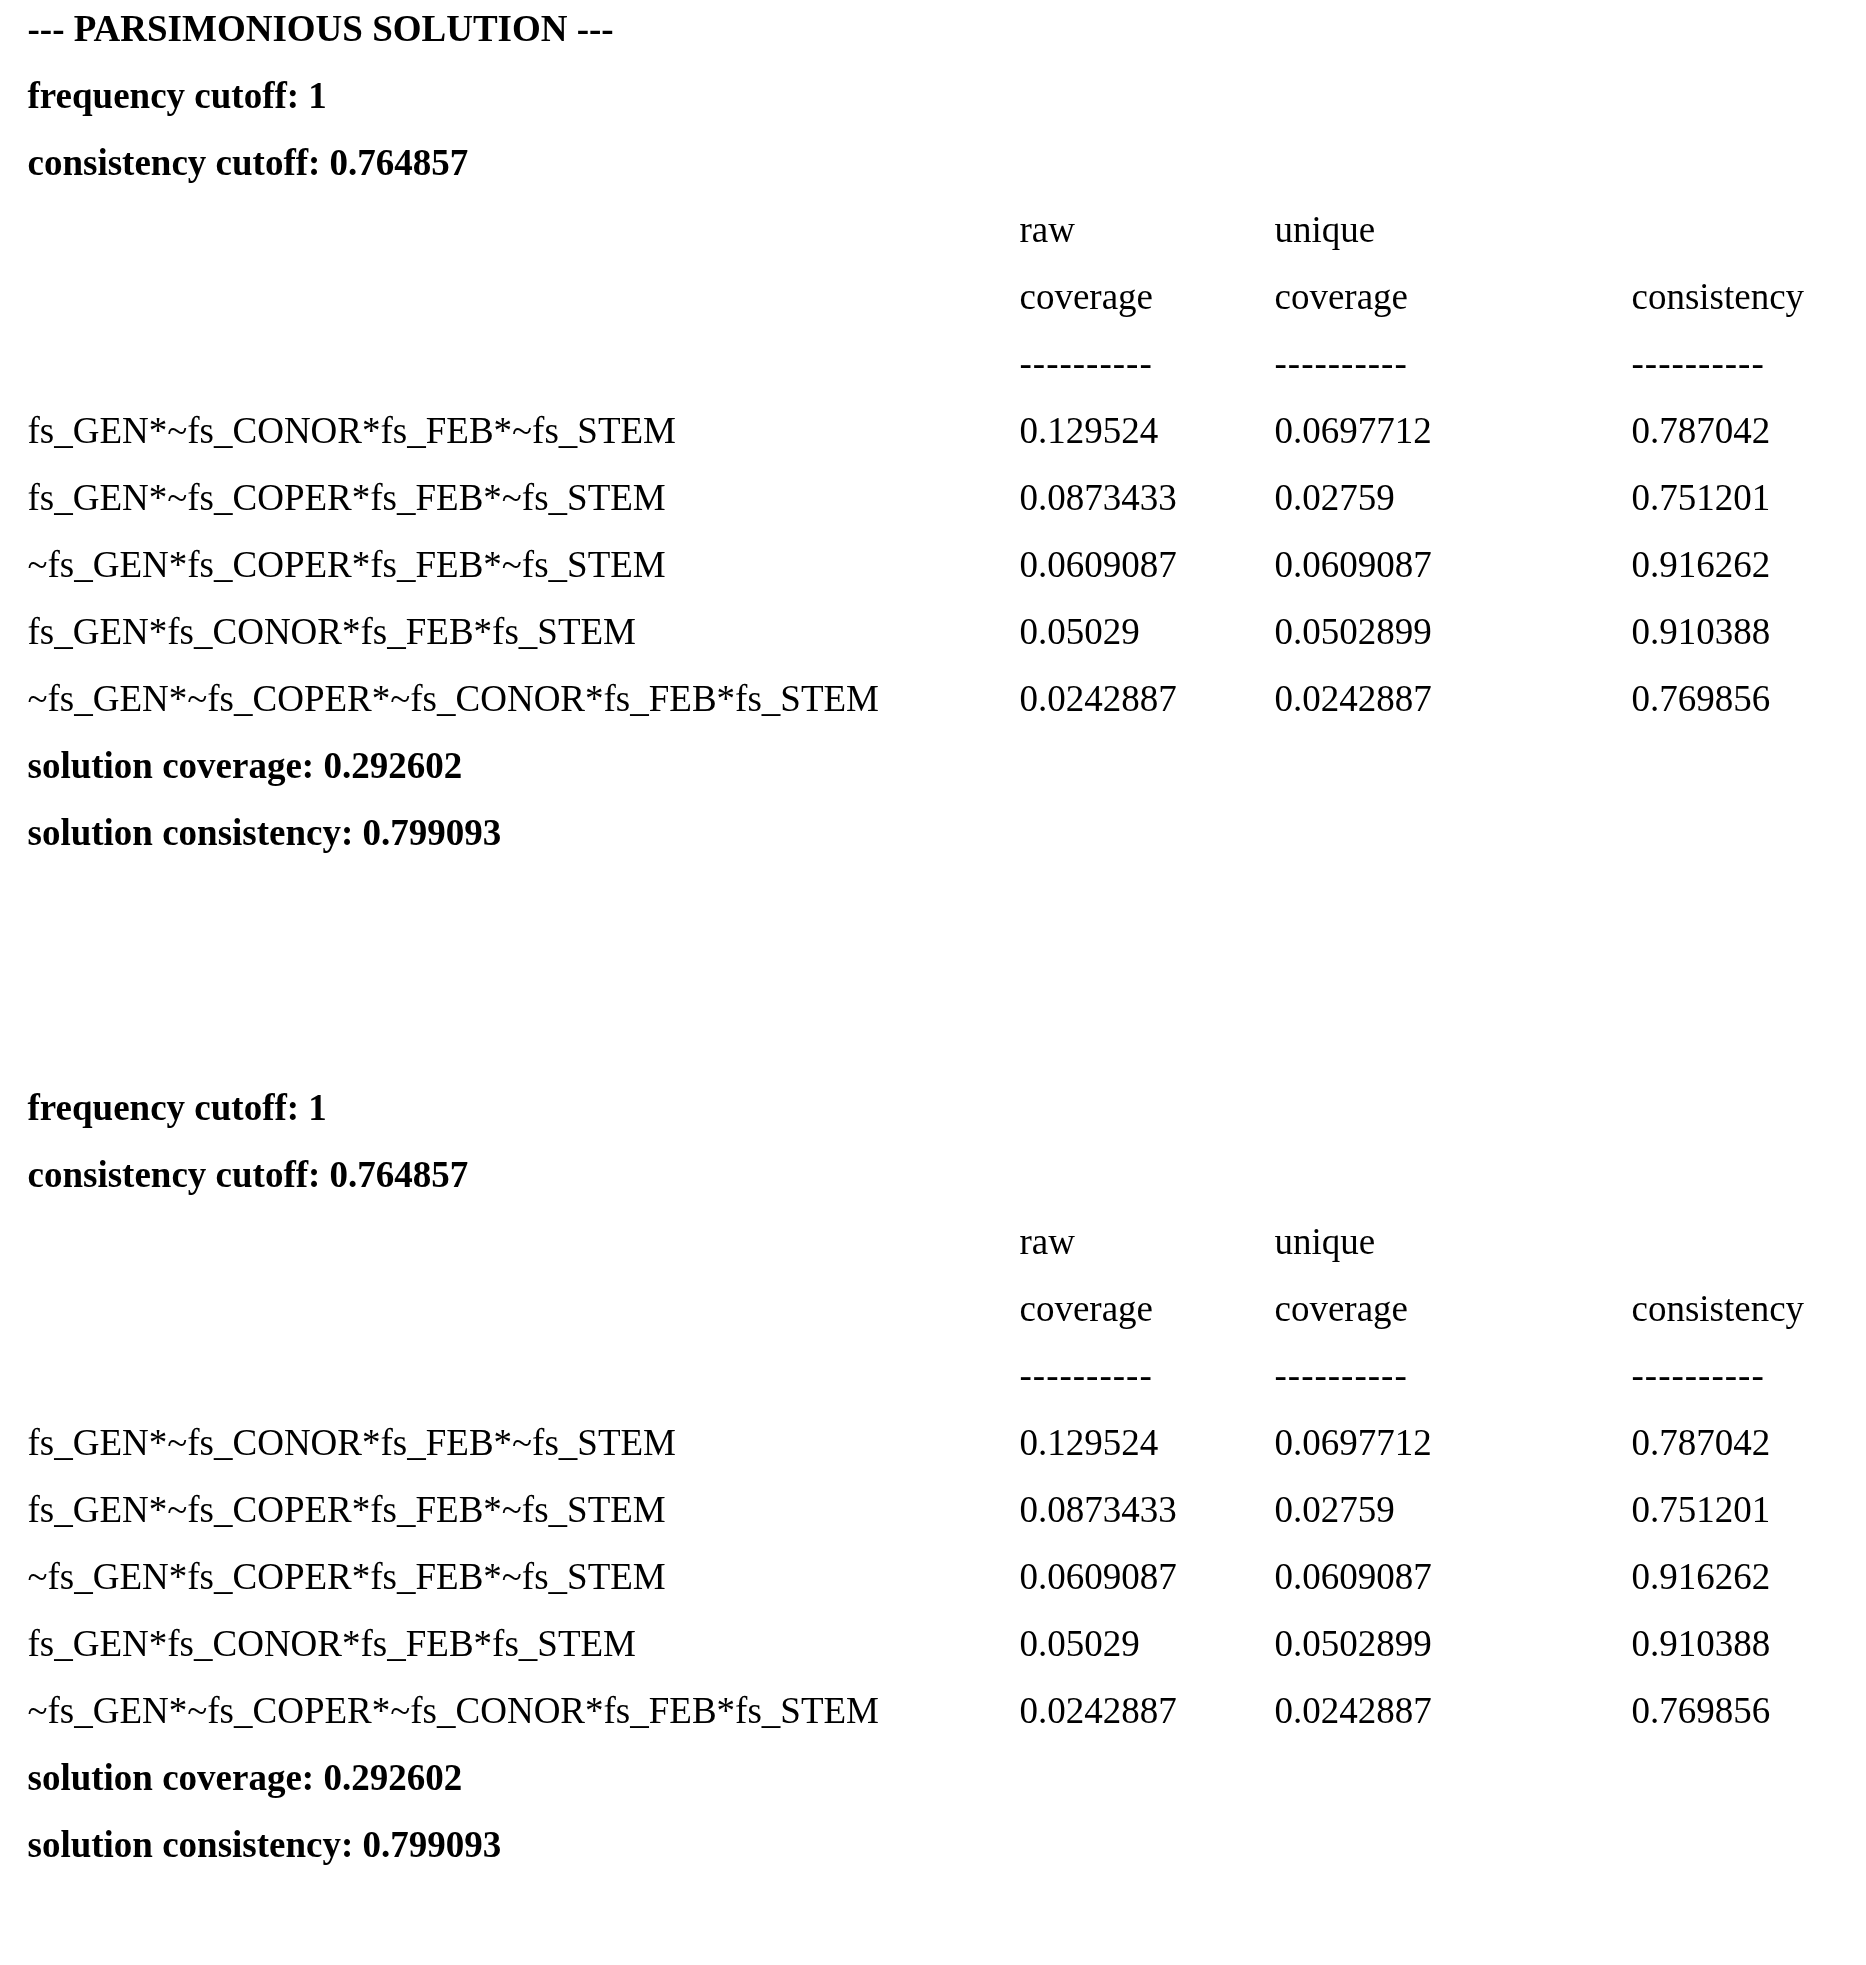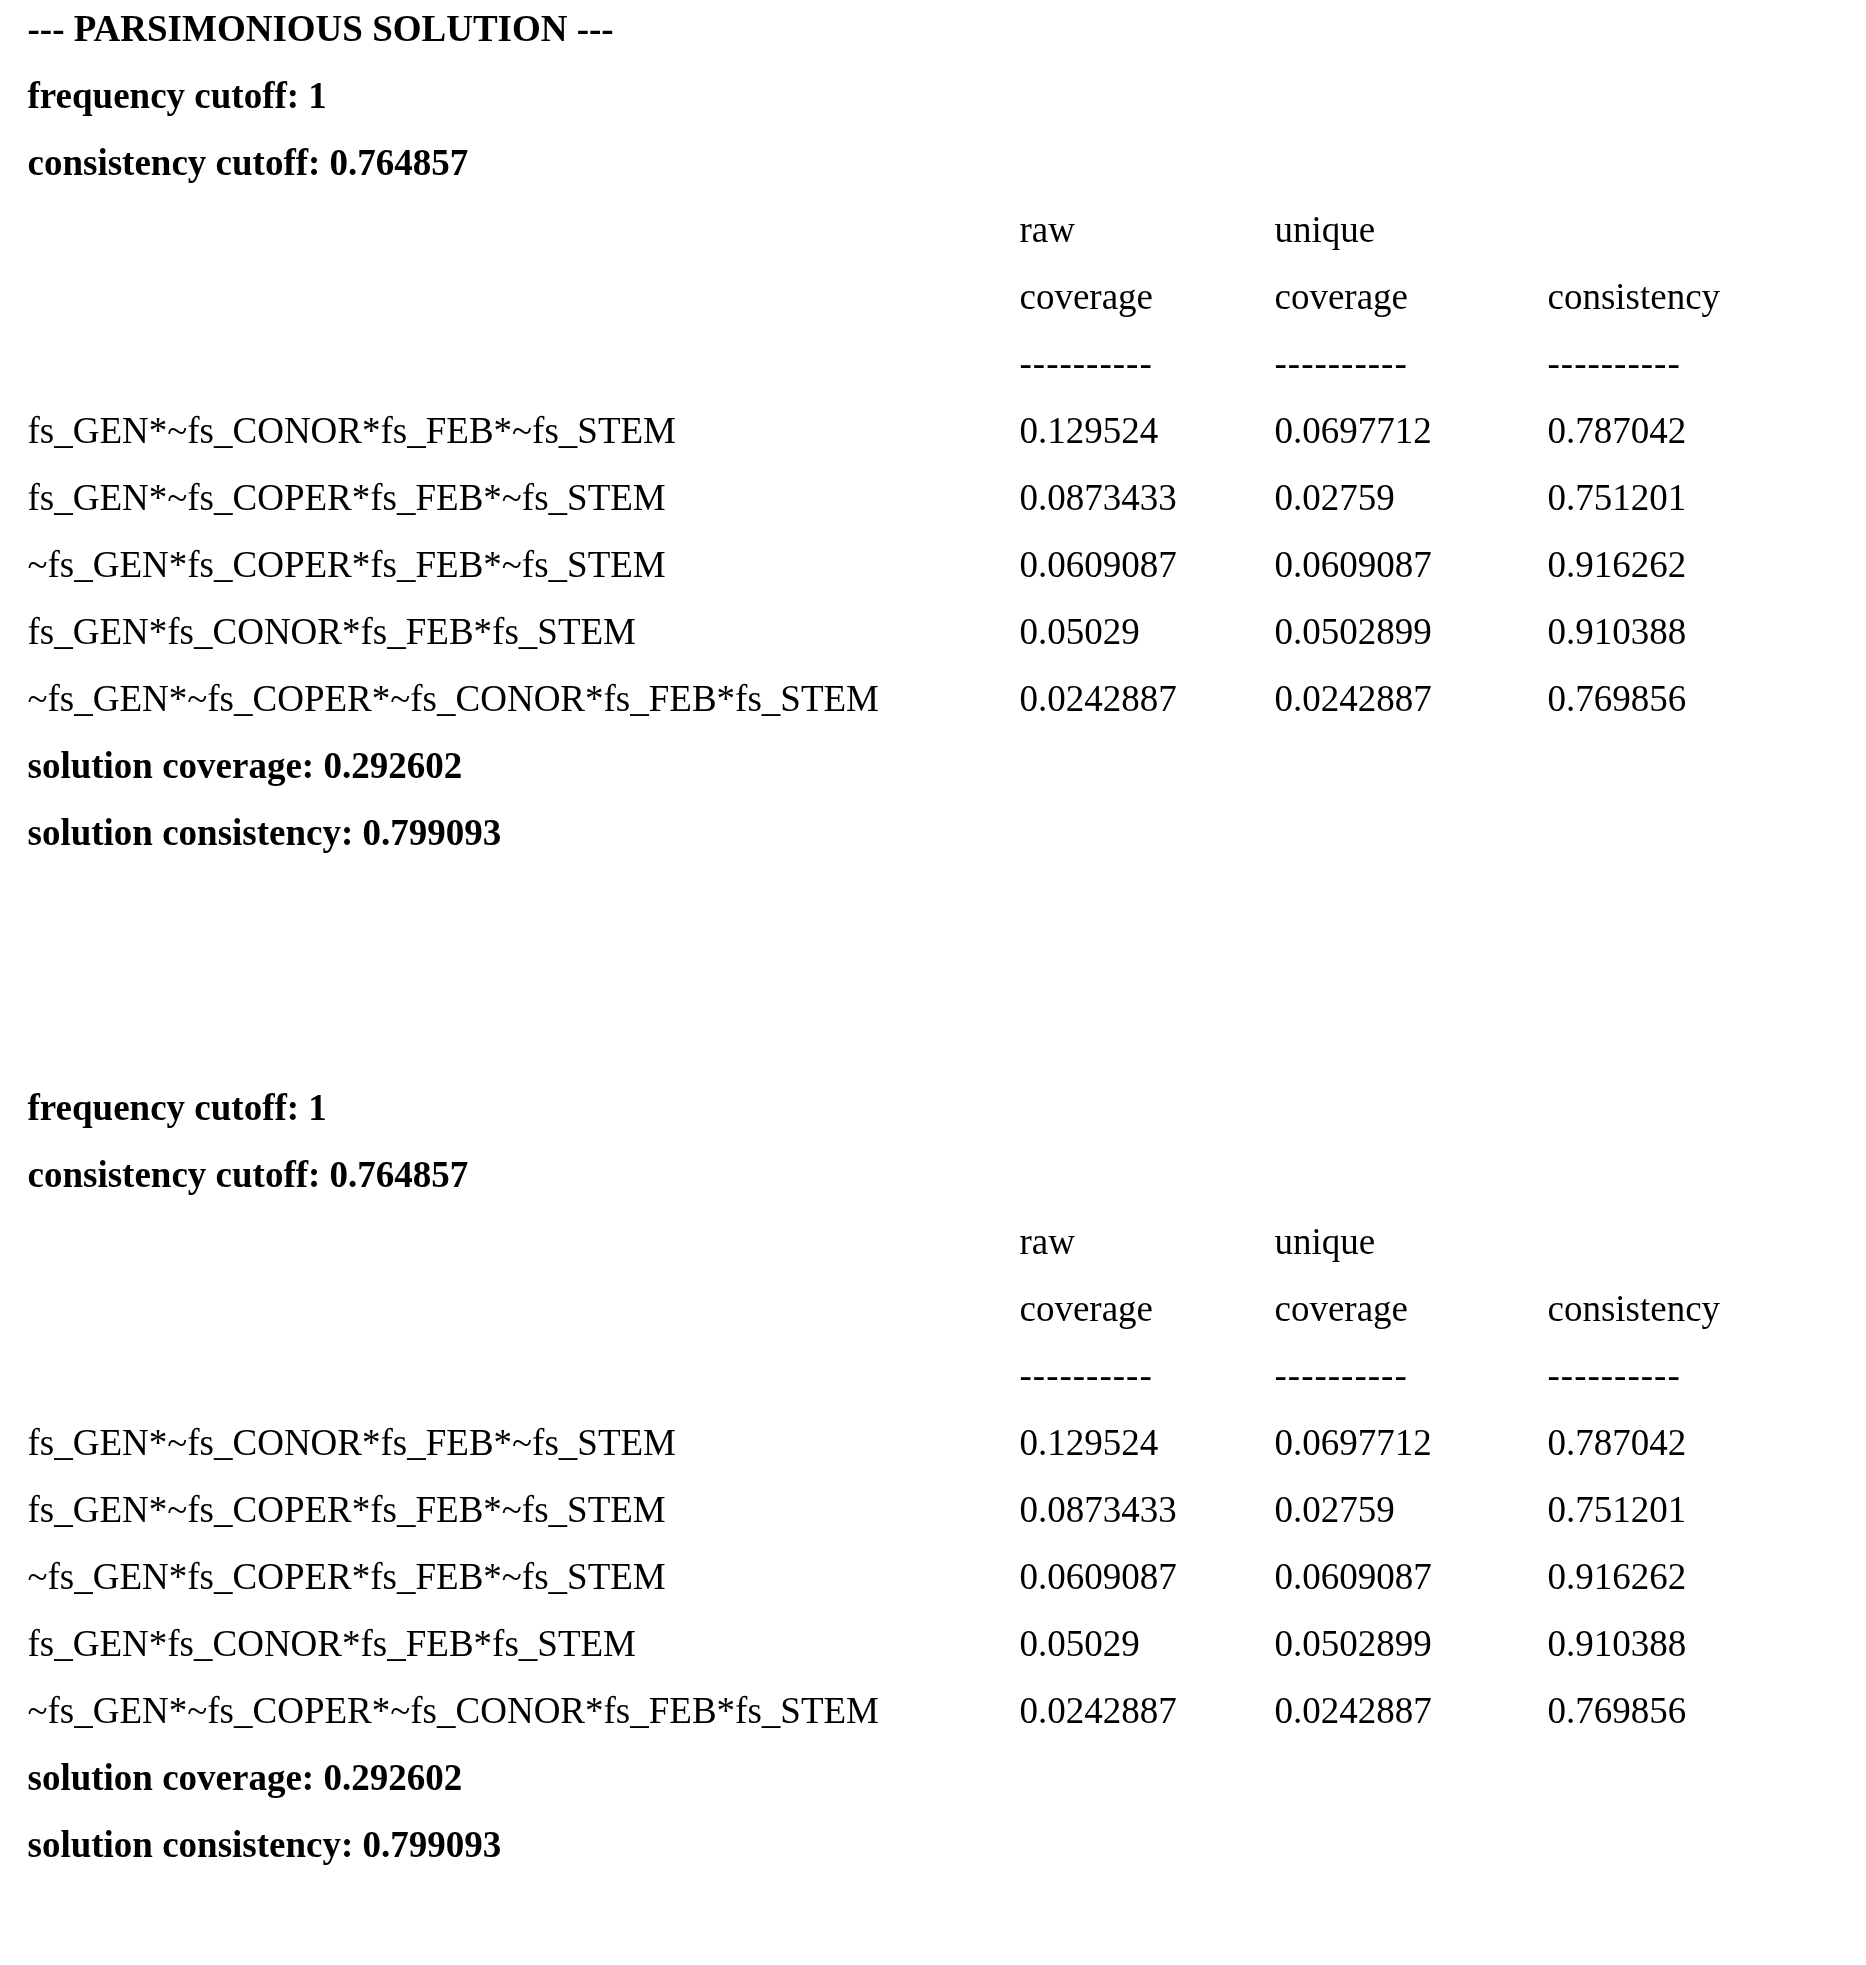--- a/index.html
+++ b/index.html
@@ -13,21 +13,21 @@
     height: 67px; line-height: 67px; font-size: 37px; white-space: nowrap;
     position: relative;
     font-weight: bold;
   }
   .title { font-weight: bold; font-size: 37px; }
   .row { position: relative; height: 67px; line-height: 67px; font-size: 37px; white-space: nowrap; }
   .row > span { position: absolute; top: 0; }
   .c0 { left: 0; }
   .c1 { left: 992px; }
   .c2 { left: 1247px; }
-  .c3 { left: 1520px; }
+  .c3 { left: 1604px; }
   .dash { letter-spacing: 1px; }
 </style>
 </head>
 <body>
 
 <div class="section" style="top:-5px;">
   <div class="line title">--- PARSIMONIOUS SOLUTION ---</div>
   <div class="line">frequency cutoff: 1</div>
   <div class="line">consistency cutoff: 0.764857</div>
   <div class="row">

